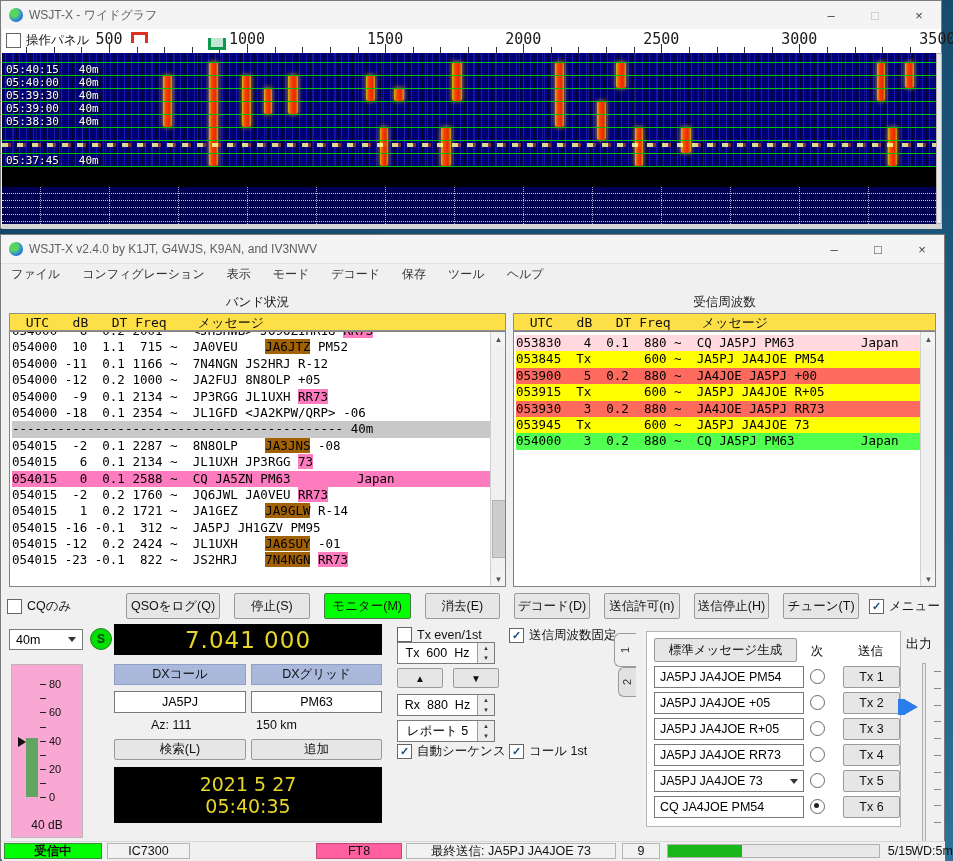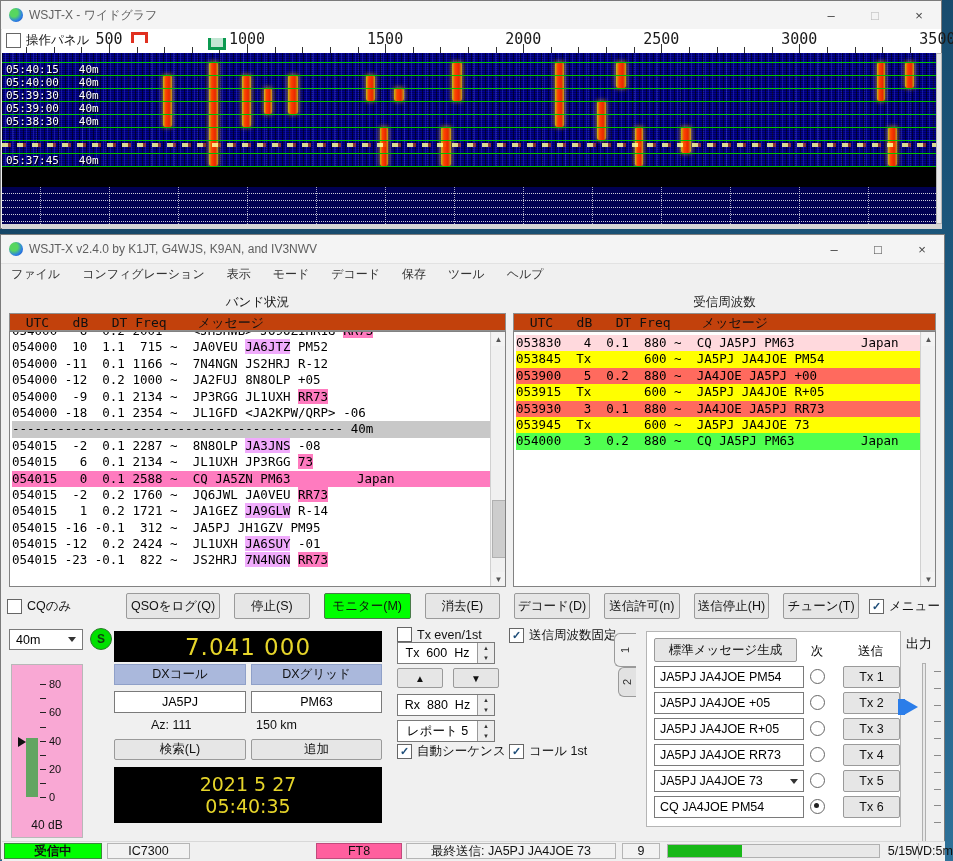--- a/index.html
+++ b/index.html
@@ -41,25 +41,25 @@
     box-shadow:0 0 4px 1px rgba(255,190,0,.55);}
   .wf-streak{position:absolute;height:4px;left:0;right:0;
     background:repeating-linear-gradient(90deg, rgba(255,255,150,.85) 0 6px, rgba(255,90,0,.55) 6px 9px, rgba(0,0,0,0) 9px 15px);}
   #spectrum{background:#000052;overflow:hidden;}
   .sp-h{position:absolute;left:0;right:0;height:0;border-top:1px dotted rgba(255,255,255,.8);}
   .sp-v{position:absolute;top:0;bottom:0;width:0;border-left:1px dotted rgba(255,255,255,.65);}
   .vscroll{background:#e8e8e8;border:1px solid #b5b5b5;}
   
   #menubar{display:flex;gap:22px;align-items:center;font-size:12px;color:#333;padding-left:10px;}
   .grp-title{font-size:12.5px;color:#222;text-align:center;}
-  .tbl-head{background:#c2410c;border:1px solid #8f8f8f;color:#111;font-size:13px;line-height:17px;white-space:pre;}
+  .tbl-head{background:#fde047;border:1px solid #8f8f8f;color:#111;font-size:13px;line-height:17px;white-space:pre;}
   .tbl{background:#fff;border:1px solid #828282;overflow:hidden;}
   .drow{height:16.4px;line-height:16.4px;font-size:12.5px;white-space:pre;position:relative;color:#000;}
   .hl-pink,.row-pink{background:#ff7bbf;}
-  .hl-gray{background:#f0abfc;}
+  .hl-gray{background:#a16207;margin-left:20px;}
   .row-ltpink{background:#ffd9dd;}
   .row-yellow{background:#ffff00;}
   .row-red{background:#ff6a5e;}
   .row-green{background:#50ff50;}
   .sep-row{background:#c8c8c8;}
   .country{position:absolute;left:345px;top:0;}
   .sb-arrow{position:absolute;left:1px;width:13px;height:14px;display:flex;align-items:center;justify-content:center;font-size:8px;color:#555;background:#f3f3f3;}
   .sb-thumb{position:absolute;left:1px;width:13px;background:#cdcdcd;border:1px solid #b0b0b0;}
   
   .btn{background:#e6e6e6;border:1px solid #9a9a9a;border-radius:2px;font-size:12.5px;color:#111;
@@ -272,21 +272,21 @@
       <div class="sb-thumb" style="top:168px;height:56px;"></div>
       <div class="sb-arrow" style="bottom:0;">▼</div>
     </div>
   </div>
   <div class="tbl abs" style="left:512px;top:96px;width:423px;height:256px;">
     <div id="rx-body" class="mono abs" style="left:2px;top:3px;width:404px;height:251px;overflow:hidden;">
         <div class="drow row-ltpink"><span>053830   4  0.1  880 ~  </span><span>CQ JA5PJ PM63</span><span class="country">Japan</span></div>
         <div class="drow row-yellow"><span>053845  Tx       600 ~  </span><span>JA5PJ JA4JOE PM54</span></div>
         <div class="drow row-red"><span>053900   5  0.2  880 ~  </span><span>JA4JOE JA5PJ +00</span></div>
         <div class="drow row-yellow"><span>053915  Tx       600 ~  </span><span>JA5PJ JA4JOE R+05</span></div>
-        <div class="drow row-red"><span>053930   3  0.1  880 ~  </span><span>JA4JOE JA5PJ RR73</span></div>
+        <div class="drow row-red"><span>053930   3  0.2  880 ~  </span><span>JA4JOE JA5PJ RR73</span></div>
         <div class="drow row-yellow"><span>053945  Tx       600 ~  </span><span>JA5PJ JA4JOE 73</span></div>
         <div class="drow row-green"><span>054000   3  0.2  880 ~  </span><span>CQ JA5PJ PM63</span><span class="country">Japan</span></div>
       </div>
     <div class="abs" style="right:0;top:0;width:15px;height:254px;background:#f0f0f0;border-left:1px solid #d0d0d0;">
       <div class="sb-arrow" style="top:0;">▲</div>
       <div class="sb-arrow" style="bottom:0;">▼</div>
     </div>
   </div>
 
   <div class="cb abs" style="left:6px;top:363px;">
@@ -308,21 +308,21 @@
     <span>メニュー</span>
   </div>
 
   <div class="field abs" style="left:8px;top:394px;width:74px;height:21px;padding-left:6px;justify-content:space-between;">
     <span>40m</span>
     <span class="chev" style="margin-right:6px;"></span>
   </div>
   <div class="abs" style="left:89px;top:393px;width:22px;height:22px;border-radius:50%;background:#00e000;border:1px solid #2a7a2a;display:flex;align-items:center;justify-content:center;font-size:12px;font-weight:bold;color:#103a10;">
     <span>S</span>
   </div>
-  <div class="lcd abs" style="left:113px;top:389px;width:268px;height:31px;font-size:23px;letter-spacing:1px;font-family:'DejaVu Sans',sans-serif;margin-top:7px;">
+  <div class="lcd abs" style="left:113px;top:389px;width:268px;height:31px;font-size:23px;letter-spacing:1px;font-family:'DejaVu Sans',sans-serif;">
     <span>7.041 000</span>
   </div>
 
   <div class="meter-frame abs" style="left:10px;top:429px;width:72px;height:174px;">
     <div id="meter-inner" class="abs" style="left:0;top:0;right:0;bottom:0;">
         <div class="m-tick" style="left: 28px; top: 132px;"></div>
         <div class="m-tick" style="left: 28px; top: 117.9px;"></div>
         <div class="m-tick" style="left: 28px; top: 103.8px;"></div>
         <div class="m-tick" style="left: 28px; top: 89.7px;"></div>
         <div class="m-tick" style="left: 28px; top: 75.6px;"></div>

